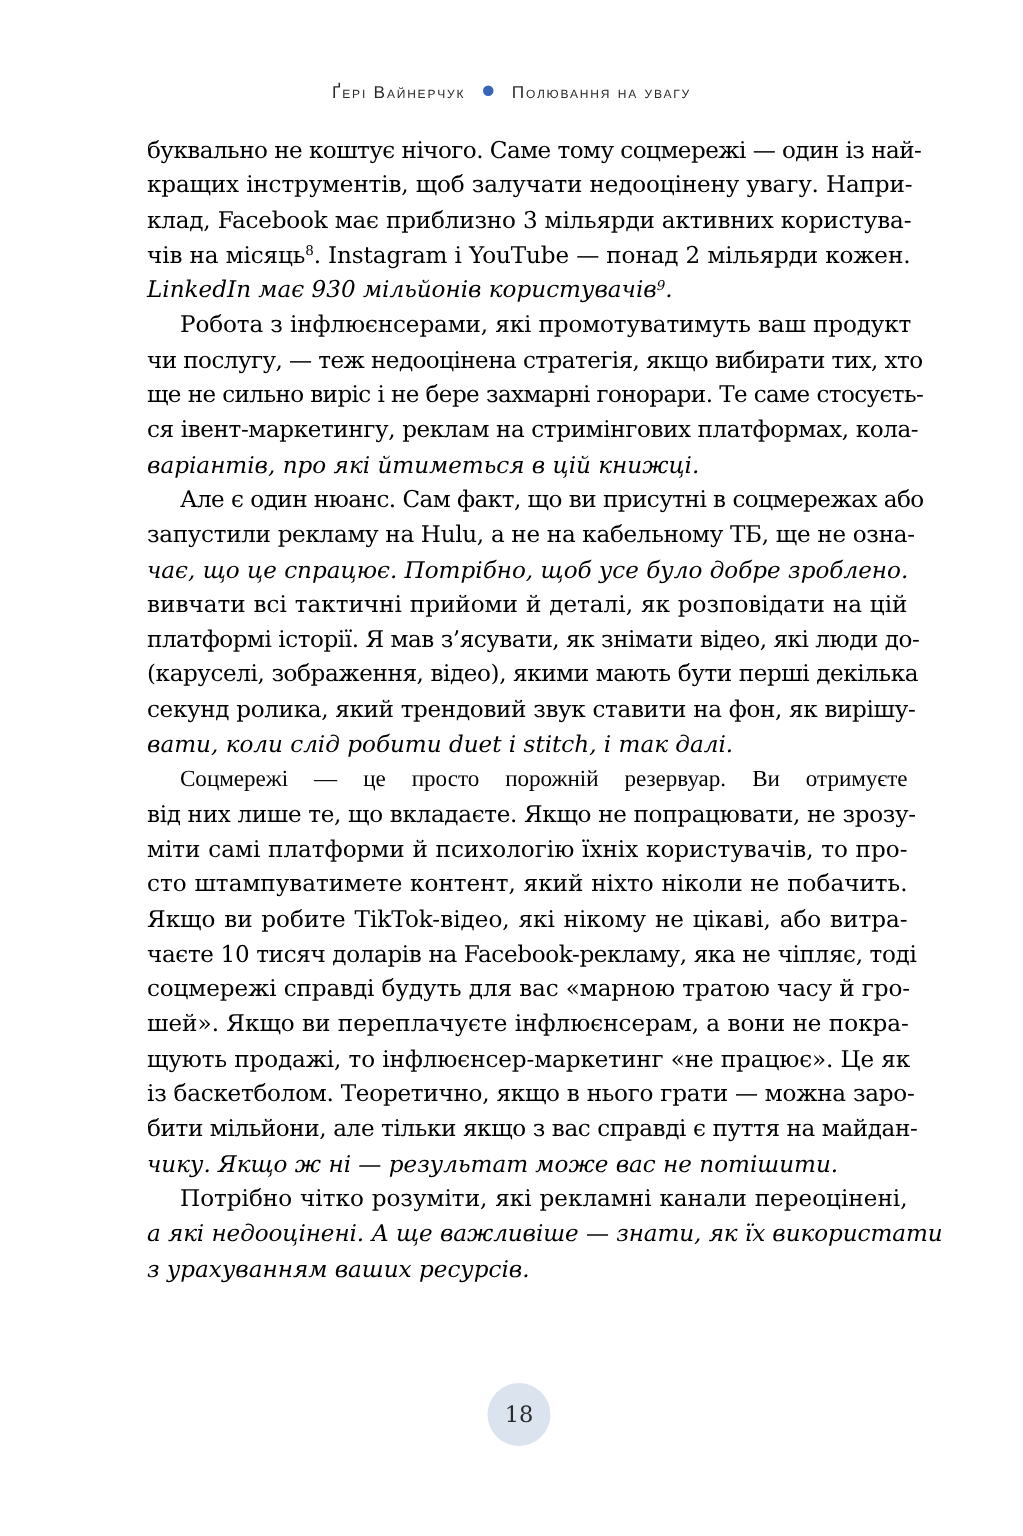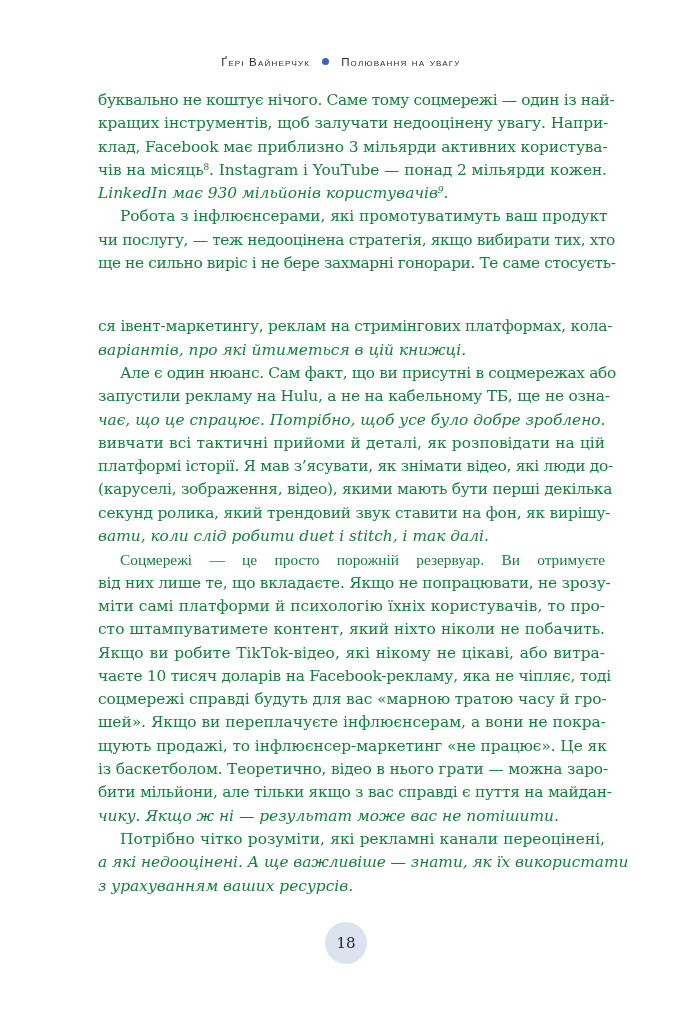--- a/index.html
+++ b/index.html
@@ -11,21 +11,21 @@
     font-size: 11.5px; letter-spacing: 1.2px; color: #2a2a2a;
     font-variant: small-caps;
   }
   .running-head .dot {
     display: inline-block; width: 7px; height: 7px; border-radius: 50%;
     background: #3566b8; margin: 0 12px; vertical-align: middle; position: relative; top: -1px;
   }
   .body-text {
     position: absolute; left: 98px; top: 89px; width: 507px;
     font-family: "DejaVu Serif", serif; font-size: 15.4px; line-height: 23.3px;
-    color: #15803d;
+    color: #000000;
   }
   .line {
     display: block; white-space: nowrap; text-align: justify; text-align-last: justify;
     height: 23.3px; overflow: visible;
   }
   .line.last { text-align-last: left; font-style: italic; }
   .line.indent { padding-left: 22px; }
   sup { font-size: 9px; line-height: 0; vertical-align: 5px; }
   .page-number {
     position: absolute; left: 325px; top: 922px; width: 42px; height: 42px;
@@ -50,21 +50,21 @@
       <span class="line" style="white-space: nowrap; letter-spacing: -0.1px;">кращих інструментів, щоб залучати недооцінену увагу. Напри-</span>
       <span class="line" style="white-space: nowrap; letter-spacing: -0.12px;">клад, Facebook має приблизно 3 мільярди активних користува-</span>
       <span class="line" style="white-space: nowrap; letter-spacing: -0.08px;"><span>чів на місяць</span><sup>8</sup><span>. Instagram і YouTube — понад 2 мільярди кожен.</span></span>
       <span class="line last" style="white-space: nowrap;"><span>LinkedIn має 930 мільйонів користувачів</span><sup>9</sup><span>.</span></span>
     </div>
 
     <div>
       <span class="line indent" style="white-space: nowrap; letter-spacing: -0.08px;">Робота з інфлюєнсерами, які промотуватимуть ваш продукт</span>
       <span class="line" style="white-space: nowrap; letter-spacing: -0.38px;">чи послугу, — теж недооцінена стратегія, якщо вибирати тих, хто</span>
       <span class="line" style="white-space: nowrap; letter-spacing: -0.4px;">ще не сильно виріс і не бере захмарні гонорари. Те саме стосуєть-</span>
-      <span class="line" style="white-space: nowrap; letter-spacing: -0.26px; margin-top: 40px;">ся івент-маркетингу, реклам на стримінгових платформах, кола-</span>
+      <span class="line" style="white-space: nowrap; letter-spacing: -0.26px;">ся івент-маркетингу, реклам на стримінгових платформах, кола-</span>
       <span class="line last" style="white-space: nowrap;">варіантів, про які йтиметься в цій книжці.</span>
     </div>
 
     <div>
       <span class="line indent" style="white-space: nowrap; letter-spacing: -0.35px;">Але є один нюанс. Сам факт, що ви присутні в соцмережах або</span>
       <span class="line" style="white-space: nowrap; letter-spacing: -0.21px;">запустили рекламу на Hulu, а не на кабельному ТБ, ще не озна-</span>
       <span class="line last" style="white-space: nowrap;">чає, що це спрацює. Потрібно, щоб усе було добре зроблено.</span>
     </div>
 
     <div>
@@ -78,21 +78,21 @@
     <div>
       <span class="line indent" style="white-space: nowrap; letter-spacing: -0.02px; font-family: Liberation Serif, serif;">Соцмережі — це просто порожній резервуар. Ви отримуєте</span>
       <span class="line" style="white-space: nowrap; letter-spacing: -0.22px;">від них лише те, що вкладаєте. Якщо не попрацювати, не зрозу-</span>
       <span class="line" style="white-space: nowrap;">міти самі платформи й психологію їхніх користувачів, то про-</span>
       <span class="line" style="white-space: nowrap;">сто штампуватимете контент, який ніхто ніколи не побачить.</span>
       <span class="line" style="white-space: nowrap;">Якщо ви робите TikTok-відео, які нікому не цікаві, або витра-</span>
       <span class="line" style="white-space: nowrap; letter-spacing: -0.24px;">чаєте 10 тисяч доларів на Facebook-рекламу, яка не чіпляє, тоді</span>
       <span class="line" style="white-space: nowrap; letter-spacing: -0.07px;">соцмережі справді будуть для вас «марною тратою часу й гро-</span>
       <span class="line" style="white-space: nowrap;">шей». Якщо ви переплачуєте інфлюєнсерам, а вони не покра-</span>
       <span class="line" style="white-space: nowrap; letter-spacing: -0.07px;">щують продажі, то інфлюєнсер-маркетинг «не працює». Це як</span>
-      <span class="line" style="white-space: nowrap; letter-spacing: -0.17px;">із баскетболом. Теоретично, відео в нього грати — можна заро-</span>
+      <span class="line" style="white-space: nowrap; letter-spacing: -0.17px;">із баскетболом. Теоретично, якщо в нього грати — можна заро-</span>
       <span class="line" style="white-space: nowrap; letter-spacing: -0.26px;">бити мільйони, але тільки якщо з вас справді є пуття на майдан-</span>
       <span class="line last" style="white-space: nowrap;">чику. Якщо ж ні — результат може вас не потішити.</span>
     </div>
 
     <div>
       <span class="line indent" style="white-space: nowrap;">Потрібно чітко розуміти, які рекламні канали переоцінені,</span>
       <span class="line" style="white-space: nowrap; letter-spacing: -0.05px; font-style: italic;">а які недооцінені. А ще важливіше — знати, як їх використати</span>
       <span class="line last" style="white-space: nowrap;">з урахуванням ваших ресурсів.</span>
     </div>
 

